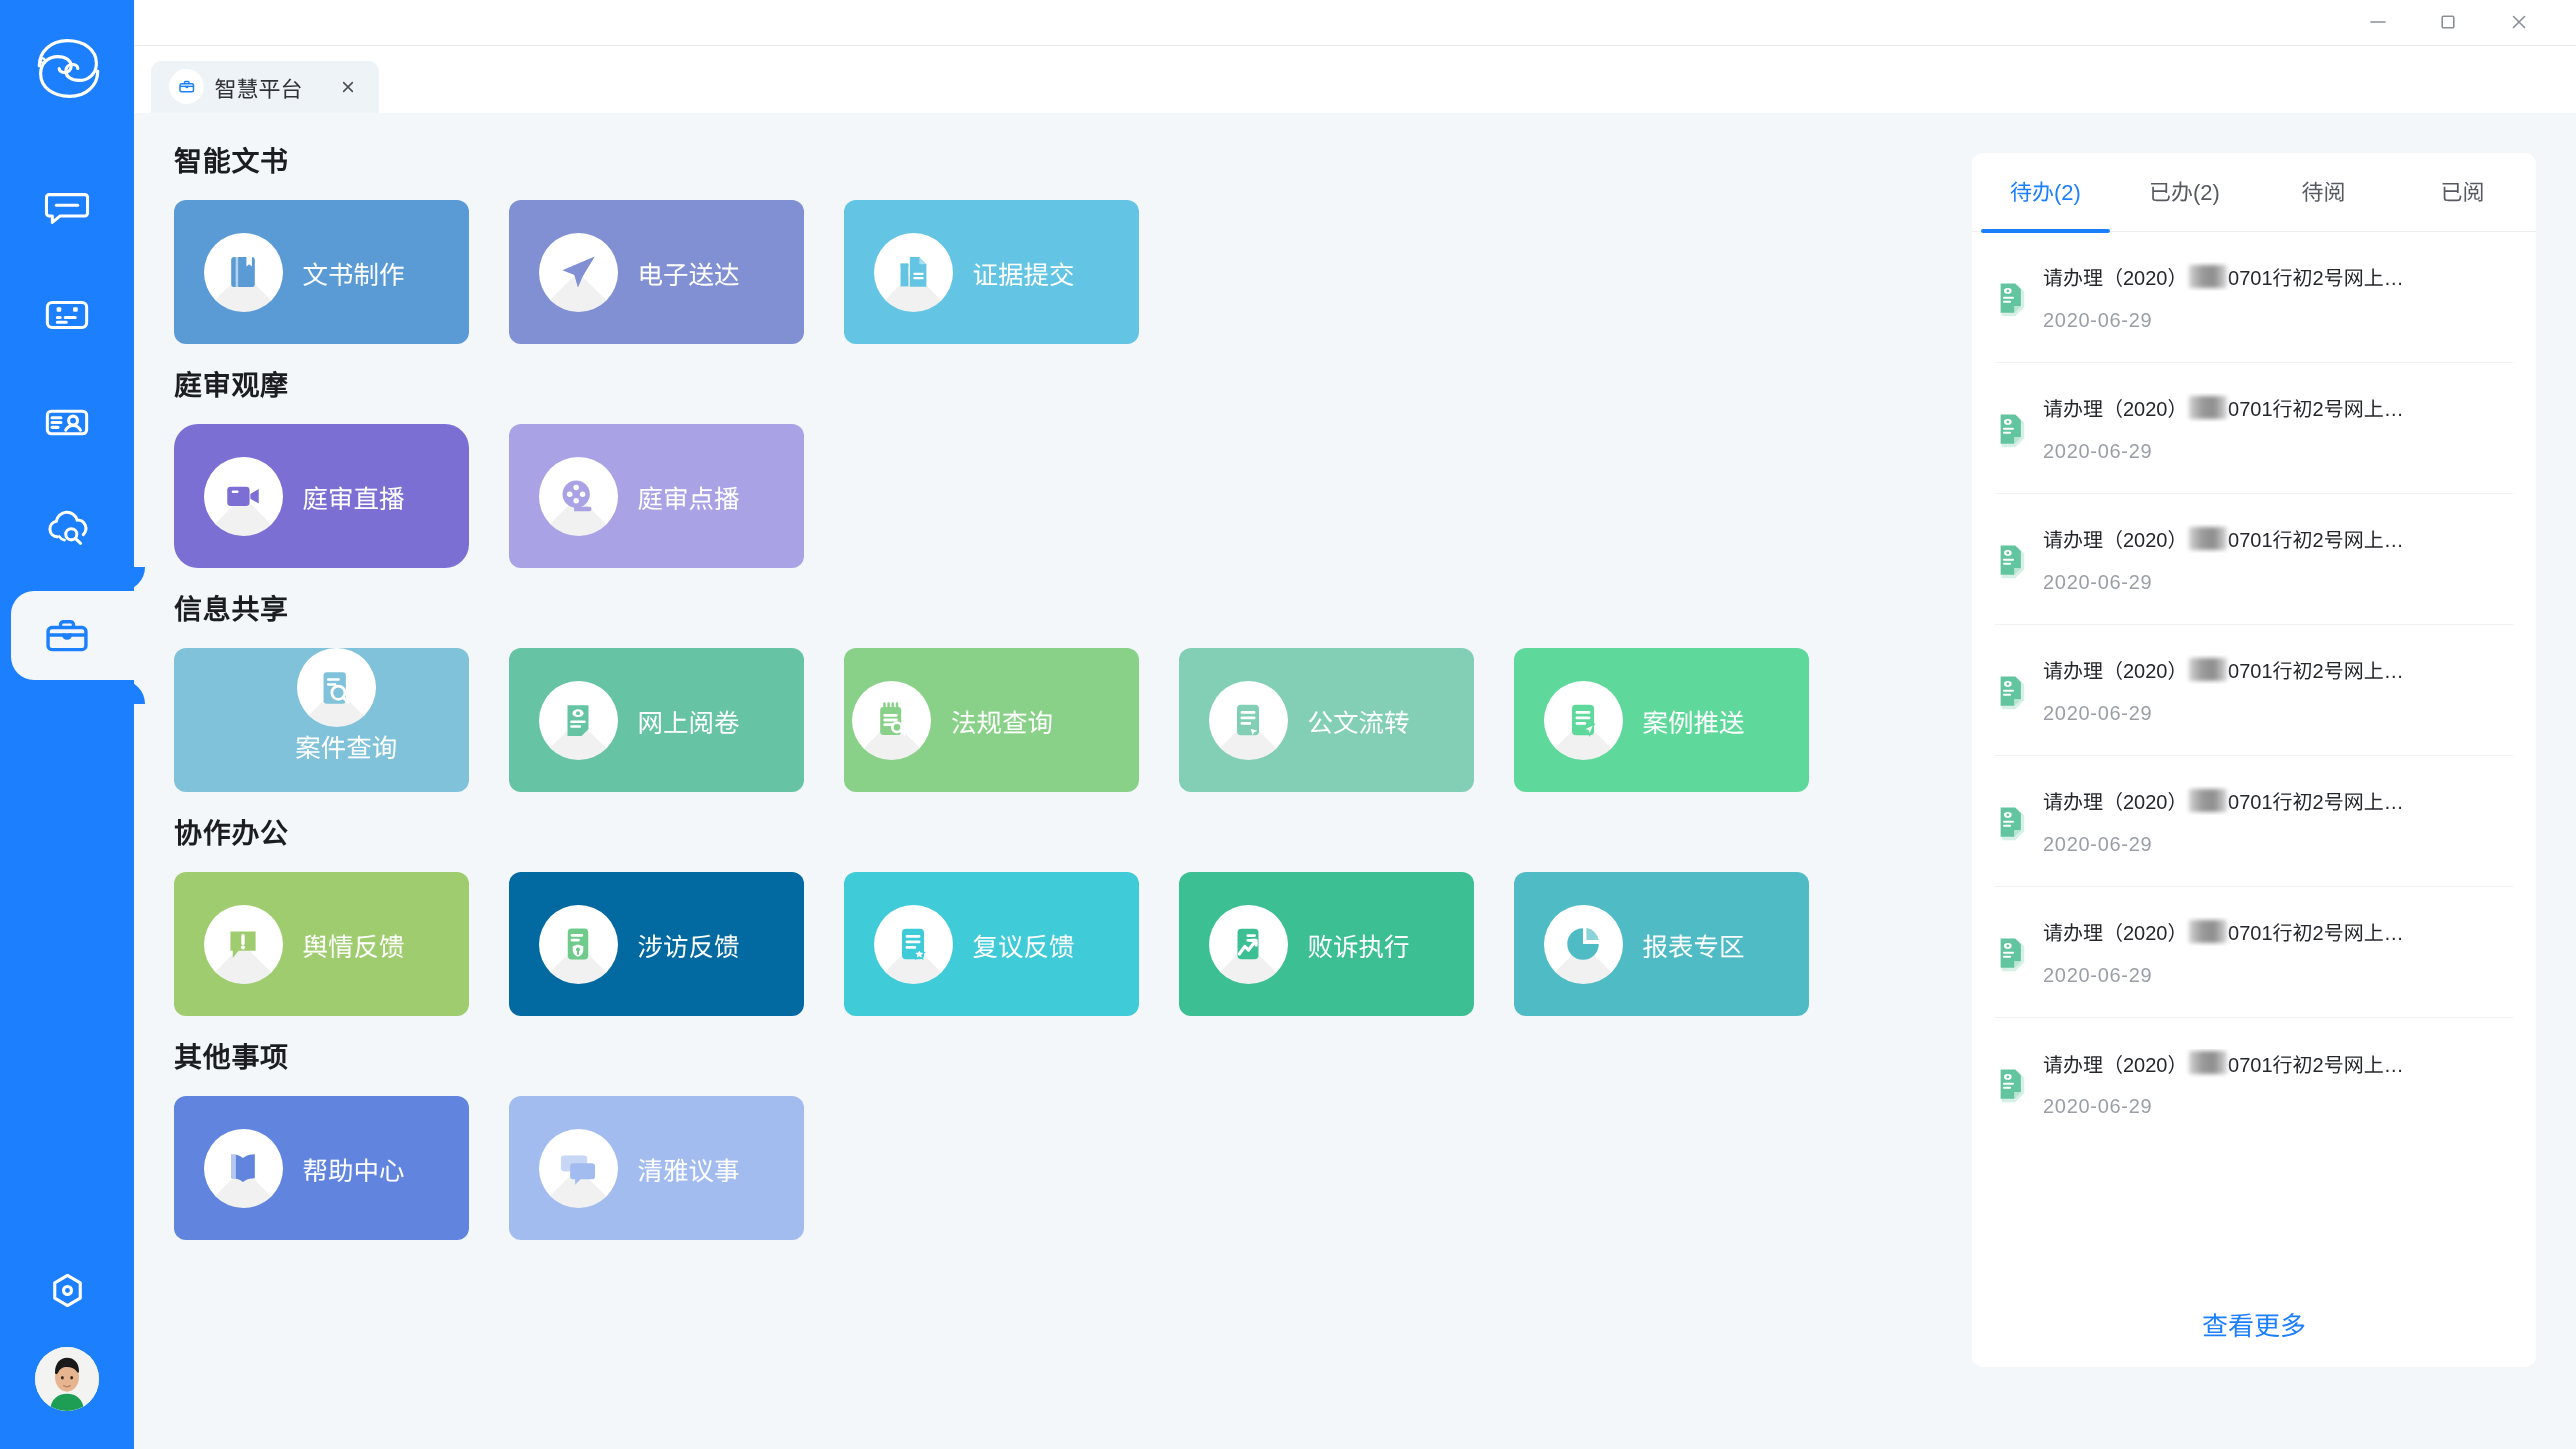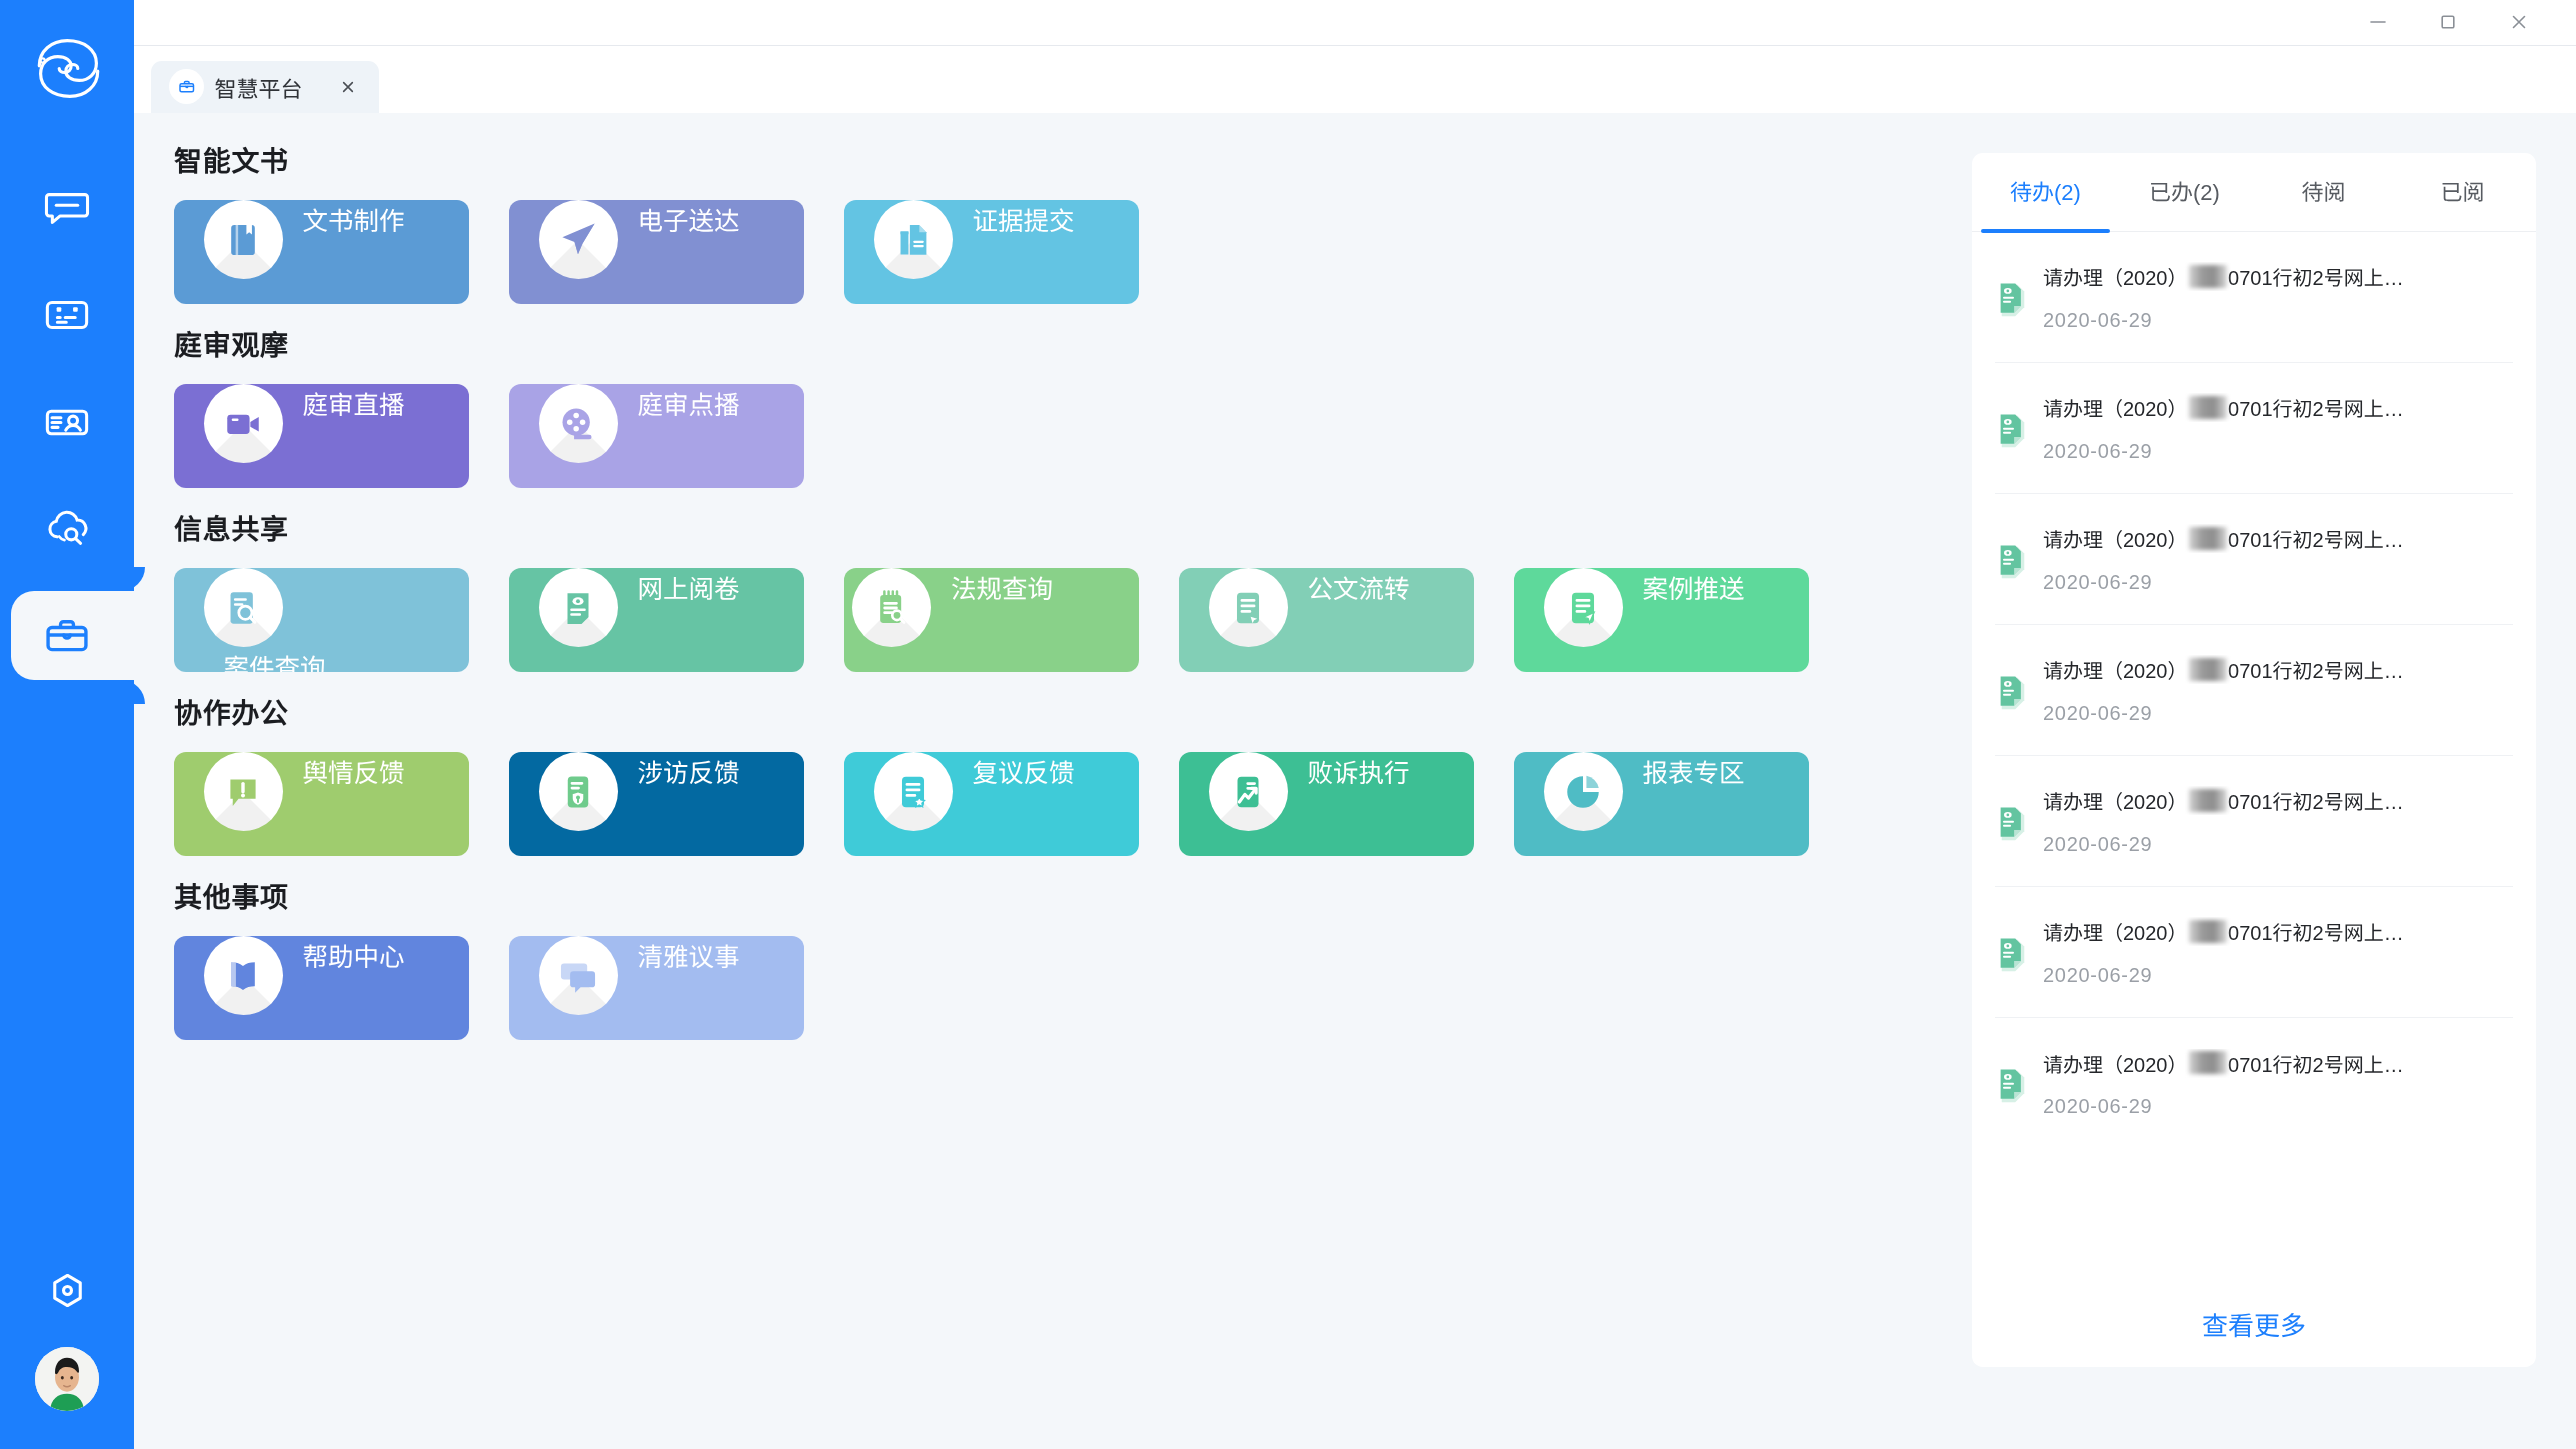--- a/index.html
+++ b/index.html
@@ -179,23 +179,23 @@
     margin-bottom: 24px;
     letter-spacing: 0.7px;
   }
   .group-row {
     display: flex;
     gap: 40px;
     margin-bottom: 28px;
   }
   .app-card {
     position: relative;
-    width: 295px; height: 104px;
+    width: 295px; height: 144px;
     border-radius: 12px;
-    display: flex; 
+    display: flex; align-items: center;
     padding-left: 29.5px;
     cursor: pointer;
     overflow: hidden;
     flex: 0 0 auto;
   }
   .app-badge {
     position: relative;
     width: 79px; height: 79px;
     border-radius: 50%;
     background: #ffffff;
@@ -486,21 +486,21 @@
                 </svg>
                 <span class="shade"></span>
               </span>
               <span class="app-label">证据提交</span>
             </div>
           </div>
         </div>
         <div class="group">
           <div class="group-title">庭审观摩</div>
           <div class="group-row">
-            <div class="app-card" style="background: rgb(123, 111, 211);">
+            <div class="app-card" style="background: rgb(123, 111, 211); border-radius: 24px;">
               <span class="app-badge">
                 <svg width="42" height="42" viewBox="0 0 32 32">
                   <rect x="4" y="9" width="17" height="14.6" rx="2.6" fill="#7B6FD3"></rect>
                   <path d="M21.6 14.4 28 10.6v11.2l-6.4-3.8z" fill="#7B6FD3"></path>
                   <rect x="7.4" y="11.8" width="5.2" height="1.9" rx=".95" fill="#fff"></rect>
                 </svg>
                 <span class="shade"></span>
               </span>
               <span class="app-label">庭审直播</span>
             </div>

